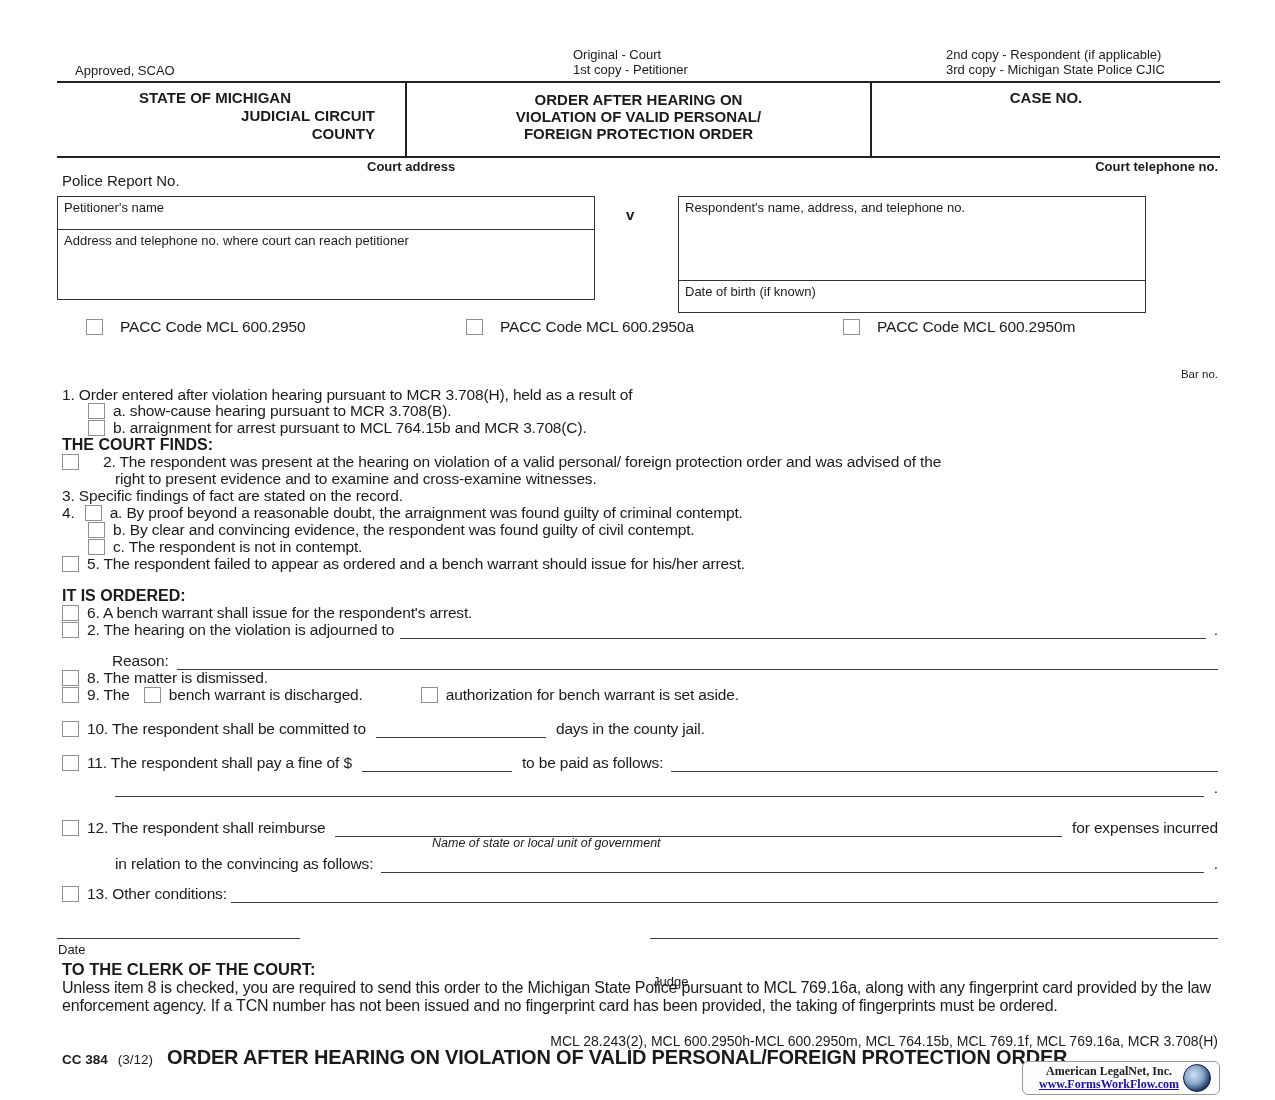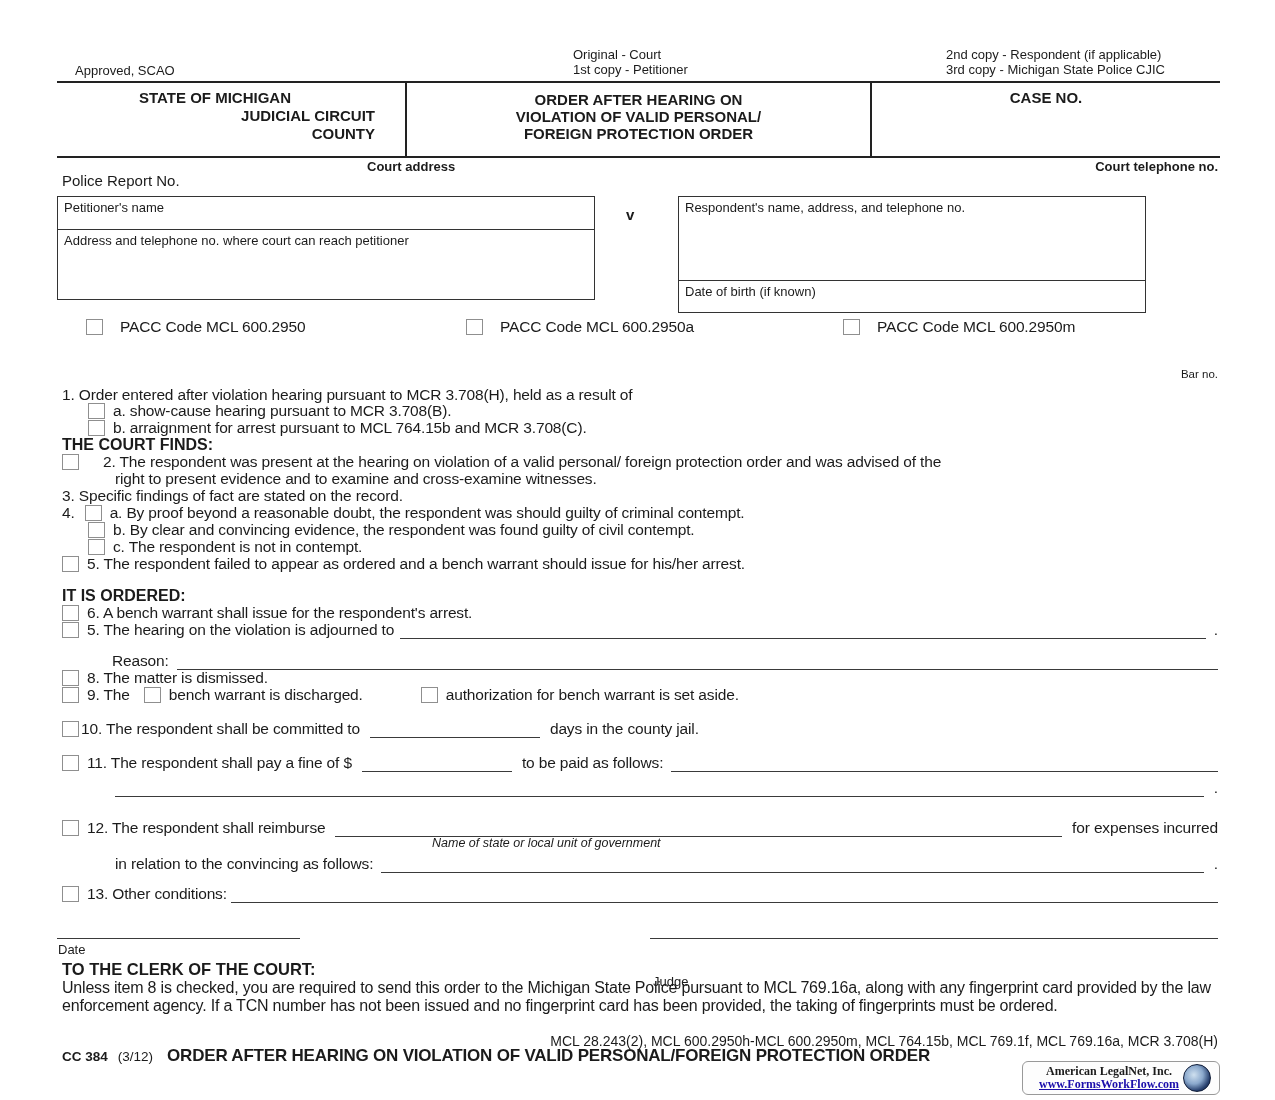--- a/index.html
+++ b/index.html
@@ -2,21 +2,21 @@
 <html><head>
 <meta charset="utf-8">
 <style>
   html,body{margin:0;padding:0;background:#fff;}
   .page{position:relative;width:1275px;height:1100px;background:#fff;
         font-family:"Liberation Sans","DejaVu Sans",sans-serif;color:#1b1b1b;overflow:hidden;}
   .abs{position:absolute;}
   .b{font-weight:bold;}
   .nw{white-space:nowrap;}
   .fs11{font-size:11.5px;} .fs12{font-size:12.5px;} .fs13{font-size:13px;}
-  .fs14{font-size:14px;}  .fs15{font-size:15px;}  .fs16{font-size:16px;} .fs17{font-size:17px;}
+  .fs14{font-size:14px;}  .fs15{font-size:15px;}  .fs16{font-size:16px;} .fs17{font-size:20px;}
   .item{font-size:15.5px;letter-spacing:-0.15px;}
   .row{position:absolute;display:flex;align-items:flex-end;}
   .cb{display:inline-block;flex:none;width:15px;height:14px;border:1.5px solid #8f8f8f;
       background:#fff;margin-bottom:1px;}
   .fill{display:inline-block;border-bottom:1.5px solid #3a3a3a;height:14px;}
   .header-box{left:57px;top:81px;width:1163px;height:77px;display:flex;
               border-top:2px solid #222;border-bottom:2px solid #222;box-sizing:border-box;}
   .hcell1{width:350px;border-right:2px solid #222;box-sizing:border-box;padding-top:6px;
           font-weight:bold;font-size:15px;line-height:18px;}
   .hcell1 .l1{text-align:center;padding-right:32px;}
@@ -128,21 +128,21 @@
   <div class="abs b fs16 nw" style="left:62px;top:436px;">THE COURT FINDS:</div>
   <div class="row item nw" style="left:62px;top:453px;">
     <span class="cb"></span>
     <span style="margin-left:24px;">2.  The respondent was present at the hearing on violation of a valid personal/ foreign protection order and was advised of the</span>
   </div>
   <div class="abs item nw" style="left:115px;top:470px;">right to present evidence and to examine and cross-examine witnesses.</div>
   <div class="abs item nw" style="left:62px;top:487px;">3.  Specific findings of fact are stated on the record.</div>
   <div class="row item nw" style="left:62px;top:504px;">
     <span>4.</span>
     <span class="cb" style="margin-left:10px;"></span>
-    <span style="margin-left:8px;">a.  By proof beyond a reasonable doubt, the respondent was should guilty of criminal contempt.</span>
+    <span style="margin-left:8px;">a.  By proof beyond a reasonable doubt, the arraignment was found guilty of criminal contempt.</span>
   </div>
   <div class="row item nw" style="left:88px;top:521px;">
     <span class="cb"></span>
     <span style="margin-left:8px;">b.  By clear and convincing evidence, the respondent was found guilty of civil contempt.</span>
   </div>
   <div class="row item nw" style="left:88px;top:538px;">
     <span class="cb"></span>
     <span style="margin-left:8px;">c.  The respondent is not in contempt.</span>
   </div>
   <div class="row item nw" style="left:62px;top:555px;">
@@ -150,21 +150,21 @@
     <span style="margin-left:8px;">5.  The respondent failed to appear as ordered and a bench warrant should issue for his/her arrest.</span>
   </div>
 
   <div class="abs b fs16 nw" style="left:62px;top:587px;">IT IS ORDERED:</div>
   <div class="row item nw" style="left:62px;top:604px;">
     <span class="cb"></span>
     <span style="margin-left:8px;">6.  A bench warrant shall issue for the respondent's arrest.</span>
   </div>
   <div class="row item" style="left:62px;top:621px;width:1156px;">
     <span class="cb"></span>
-    <span class="nw" style="margin-left:8px;">5.  The hearing on the violation is adjourned to</span>
+    <span class="nw" style="margin-left:8px;">2.  The hearing on the violation is adjourned to</span>
     <span class="fill" style="flex:1;margin-left:6px;"></span>
     <span style="margin-left:8px;">.</span>
   </div>
   <div class="row item" style="left:112px;top:652px;width:1106px;">
     <span class="nw">Reason:</span>
     <span class="fill" style="flex:1;margin-left:8px;"></span>
   </div>
   <div class="row item nw" style="left:62px;top:669px;">
     <span class="cb"></span>
     <span style="margin-left:8px;">8.  The matter is dismissed.</span>
@@ -172,21 +172,21 @@
   <div class="row item nw" style="left:62px;top:686px;">
     <span class="cb"></span>
     <span style="margin-left:8px;">9.  The</span>
     <span class="cb" style="margin-left:14px;"></span>
     <span style="margin-left:8px;">bench warrant is discharged.</span>
     <span class="cb" style="margin-left:58px;"></span>
     <span style="margin-left:8px;">authorization for bench warrant is set aside.</span>
   </div>
   <div class="row item nw" style="left:62px;top:720px;">
     <span class="cb"></span>
-    <span style="margin-left:2px;">10. The respondent shall be committed to</span>
+    <span style="margin-left:8px;">10. The respondent shall be committed to</span>
     <span class="fill" style="width:170px;margin:0 10px;"></span>
     <span>days in the county jail.</span>
   </div>
   <div class="row item" style="left:62px;top:754px;width:1156px;">
     <span class="cb"></span>
     <span class="nw" style="margin-left:8px;">11. The respondent shall pay a fine of $</span>
     <span class="fill" style="width:150px;margin:0 10px;"></span>
     <span class="nw">to be paid as follows:</span>
     <span class="fill" style="flex:1;margin-left:8px;"></span>
   </div>

